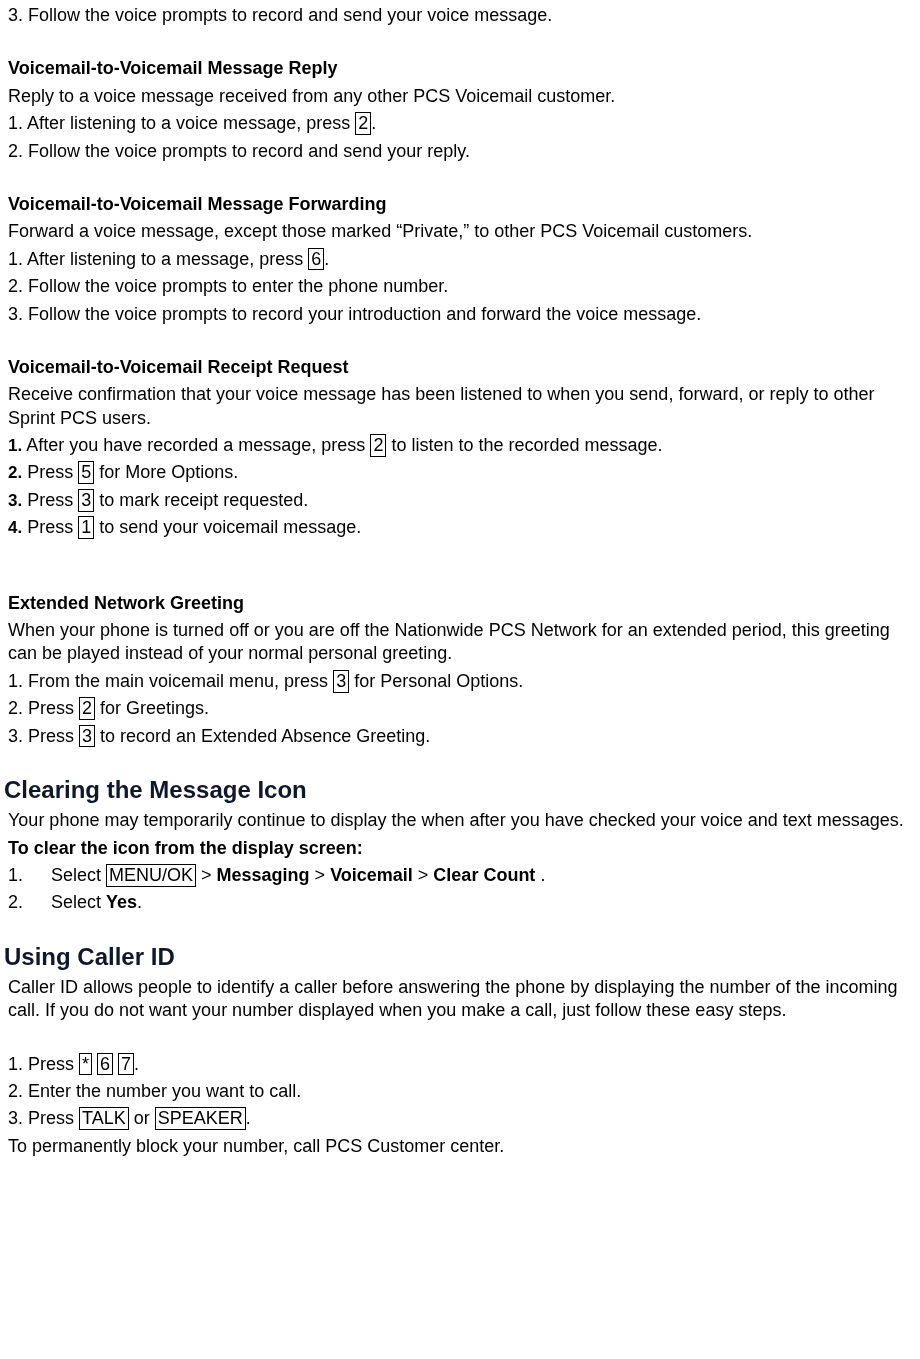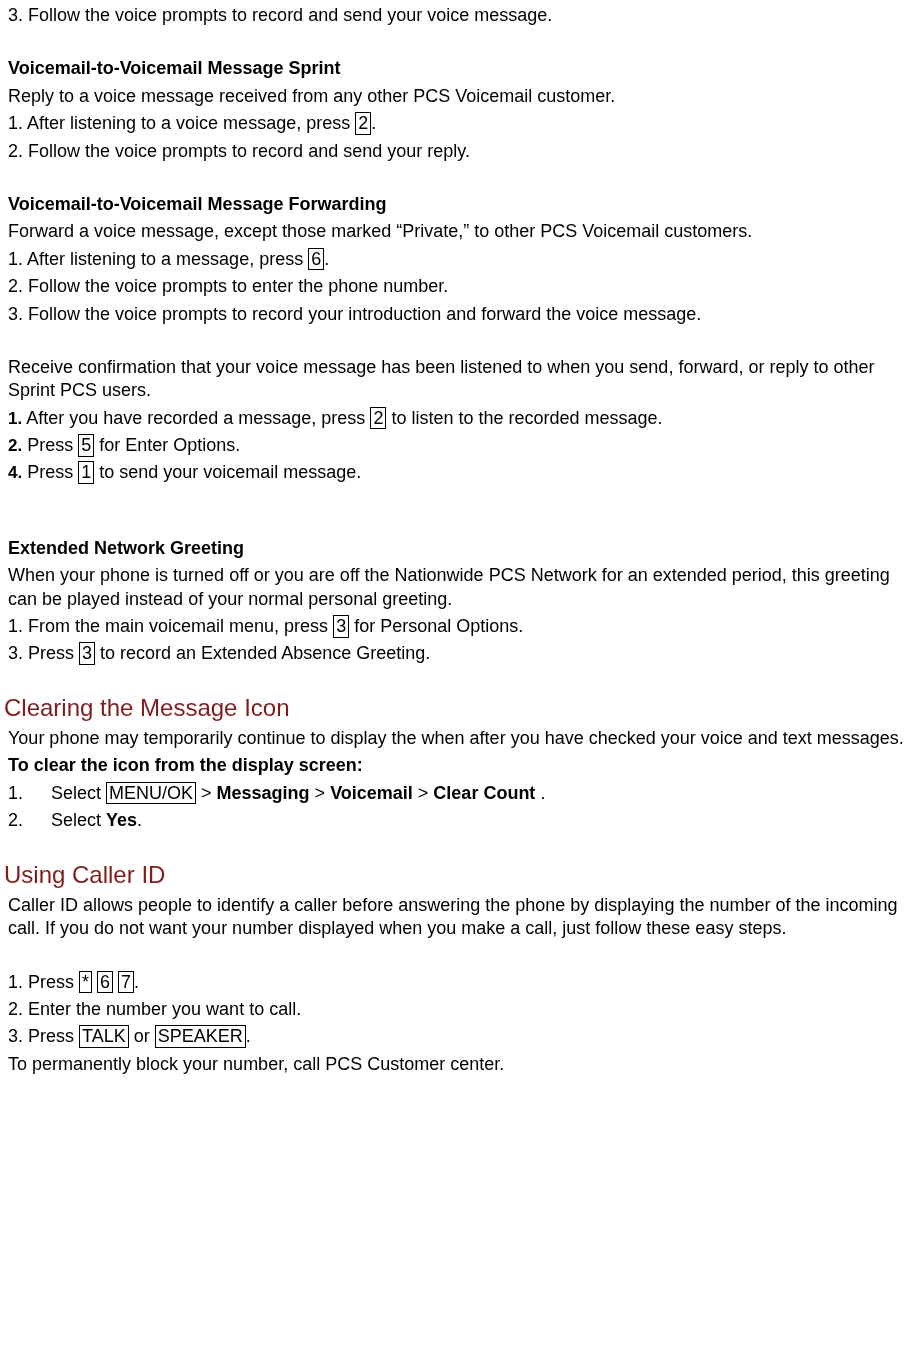--- a/index.html
+++ b/index.html
@@ -13,22 +13,22 @@
     box-sizing: border-box;
   }
   .page {
     min-height: 1320px;
   }
   .line { margin: 4px; }
   .spacer { height: 22px; }
   .bold { font-weight: bold; }
   .h2 {
     font-size: 24px;
-    font-weight: normal;
-    color: #7f1d1d;
+    font-weight: bold;
+    color: #0f172a;
     margin: 0;
   }
   .boxed {
     border: 1px solid #000;
     padding: 0 2px;
     display: inline-block;
     line-height: 1.15;
     font-weight: normal;
   }
   .nb { font-weight: bold; font-size: 17px; }
@@ -38,57 +38,64 @@
 <body>
 
 <div class="page">
 
   <p class="line">
     <span>3.</span><span> Follow the voice prompts to record and send your voice message.</span>
   </p>
 
   <div class="spacer"></div>
 
-  <p class="line bold">Voicemail-to-Voicemail Message Sprint</p>
+  <p class="line bold">Voicemail-to-Voicemail Message Reply</p>
   <p class="line">Reply to a voice message received from any other PCS Voicemail customer.</p>
   <p class="line">
     <span>1. After listening to a voice message, press </span><span class="boxed">2</span><span>.</span>
   </p>
   <p class="line">2. Follow the voice prompts to record and send your reply.</p>
 
   <div class="spacer"></div>
 
   <p class="line bold">Voicemail-to-Voicemail Message Forwarding</p>
   <p class="line">Forward a voice message, except those marked “Private,” to other PCS Voicemail customers.</p>
   <p class="line">
     <span>1. After listening to a message, press </span><span class="boxed">6</span><span>.</span>
   </p>
   <p class="line">2. Follow the voice prompts to enter the phone number.</p>
   <p class="line">3. Follow the voice prompts to record your introduction and forward the voice message.</p>
 
   <div class="spacer"></div>
 
+  <p class="line bold">Voicemail-to-Voicemail Receipt Request</p>
   <p class="line">Receive confirmation that your voice message has been listened to when you send, forward, or reply to other Sprint PCS users.</p>
   <p class="line">
     <span class="nb">1.</span><span> After you have recorded a message, press </span><span class="boxed">2</span><span> to listen to the recorded message.</span>
   </p>
   <p class="line">
-    <span class="nb">2.</span><span> Press </span><span class="boxed">5</span><span> for Enter Options.</span>
+    <span class="nb">2.</span><span> Press </span><span class="boxed">5</span><span> for More Options.</span>
+  </p>
+  <p class="line">
+    <span class="nb">3.</span><span> Press </span><span class="boxed">3</span><span> to mark receipt requested.</span>
   </p>
   <p class="line">
     <span class="nb">4.</span><span> Press </span><span class="boxed">1</span><span> to send your voicemail message.</span>
   </p>
 
   <div class="spacer"></div>
   <div class="spacer"></div>
 
   <p class="line bold">Extended Network Greeting</p>
   <p class="line">When your phone is turned off or you are off the Nationwide PCS Network for an extended period, this greeting can be played instead of your normal personal greeting.</p>
   <p class="line">
     <span>1. From the main voicemail menu, press </span><span class="boxed">3</span><span> for Personal Options.</span>
+  </p>
+  <p class="line">
+    <span>2. Press </span><span class="boxed">2</span><span> for Greetings.</span>
   </p>
   <p class="line">
     <span>3. Press </span><span class="boxed">3</span><span> to record an Extended Absence Greeting.</span>
   </p>
 
   <div class="spacer"></div>
 
   <p class="h2">Clearing the Message Icon</p>
   <p class="line">Your phone may temporarily continue to display the when after you have checked your voice and text messages.</p>
   <p class="line bold">To clear the icon from the display screen:</p>

